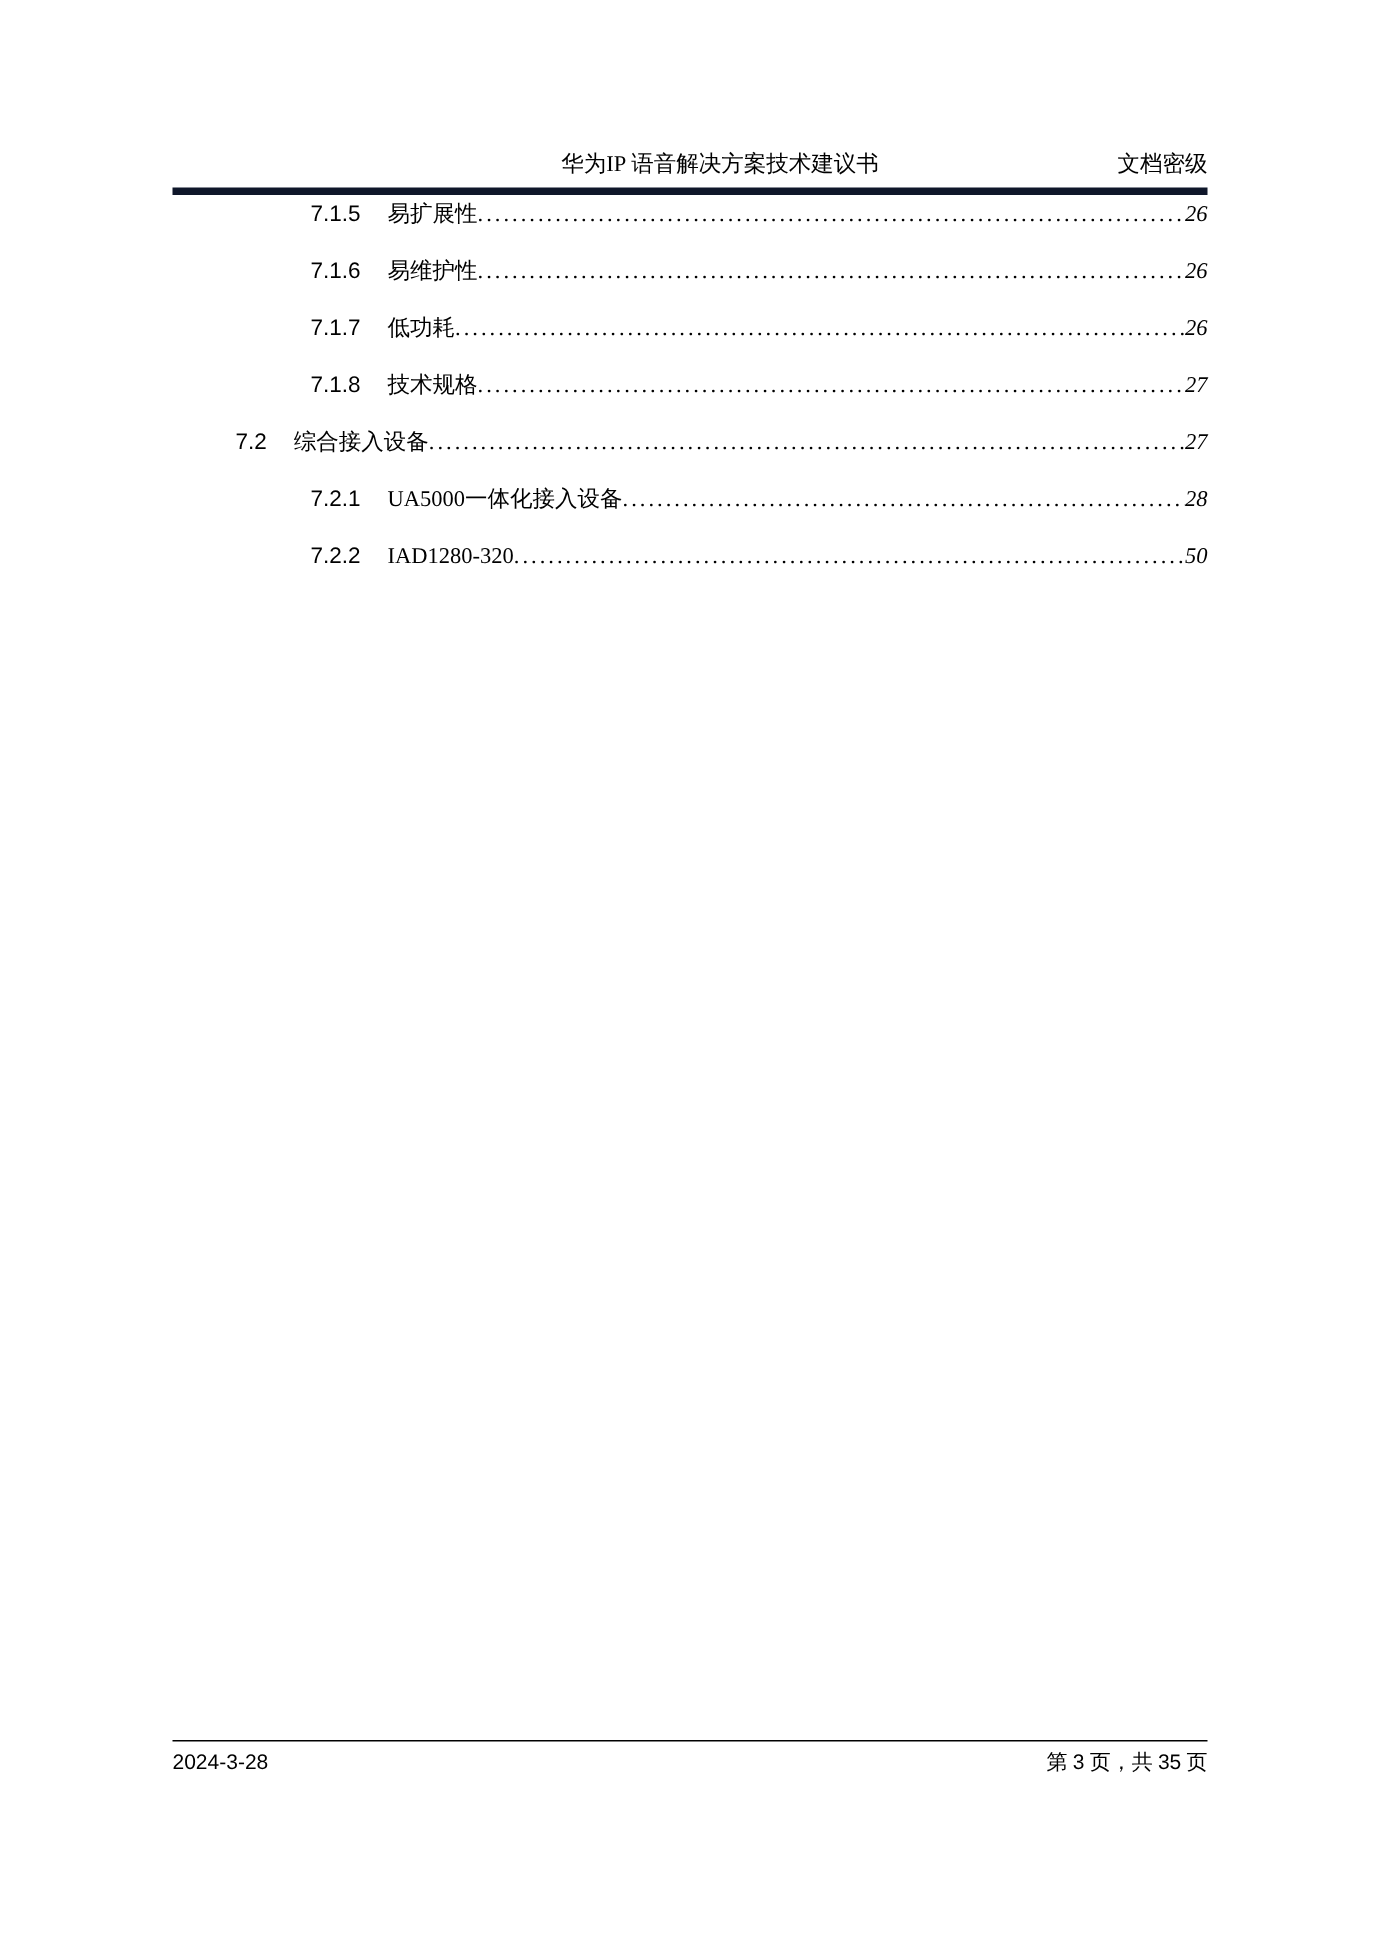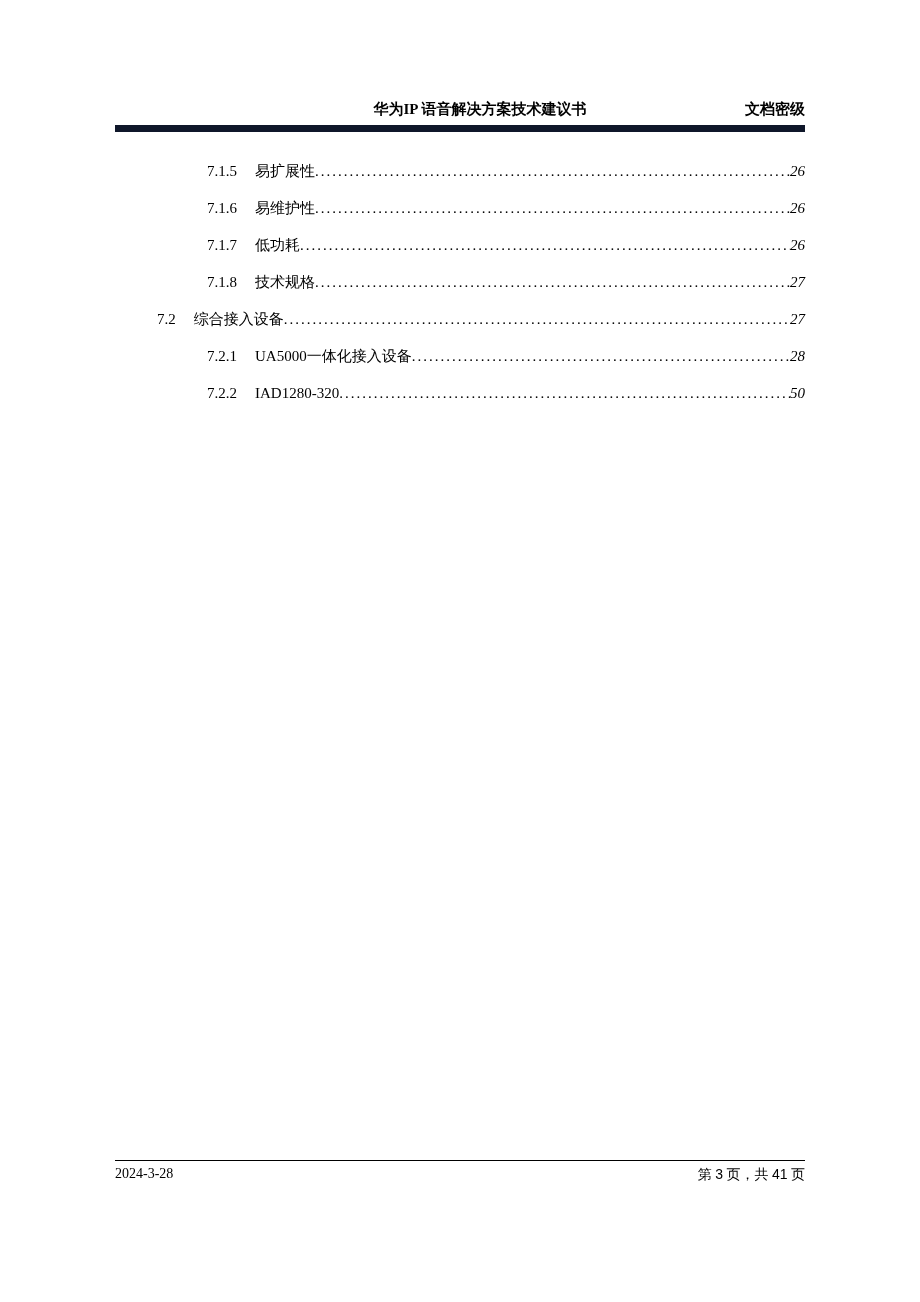--- a/index.html
+++ b/index.html
@@ -11,26 +11,25 @@
       position: relative;
     }
     .page {
       width: 100%;
       height: 100%;
       padding: 100px 115px 0 115px;
       position: relative;
     }
     .header {
       display: flex;
-      border-bottom: 7px solid #0f172a;
+      border-bottom: 5px solid #0f172a;
       padding-bottom: 6px;
-      margin-bottom: 29px;
+      margin-bottom: 2px;
       font-size: 15px;
       color: #000;
-      font-weight: bold;
     }
     .header-title {
       flex: 1;
       text-align: center;
       padding-left: 100px;
     }
     .header-classification {
       white-space: nowrap;
     }
     .toc {
@@ -42,21 +41,21 @@
       align-items: baseline;
       white-space: nowrap;
       margin-bottom: 16px;
       line-height: 1.4;
     }
     .toc-level3 { padding-left: 92px; }
     .toc-level2 { padding-left: 42px; }
     .toc-num {
       display: inline-block;
       margin-right: 18px;
-      font-family: Liberation Serif, serif;
+      font-family: Liberation Sans, sans-serif;
     }
     .toc-level2 .toc-num { }
     .toc-title { display: inline-block; }
     .toc-dots {
       flex: 1;
       overflow: hidden;
       letter-spacing: 2px;
       font-family: "Times New Roman", serif;
     }
     .toc-page {
@@ -69,21 +68,21 @@
       right: 115px;
       bottom: 118px;
       border-top: 1px solid #000;
       padding-top: 5px;
       display: flex;
       justify-content: space-between;
       font-size: 14px;
       color: #000;
     }
     .footer-date {
-      font-family: Liberation Serif, serif;
+      font-family: Liberation Sans, sans-serif;
     }
     .footer-page {
       font-family: "SimSun", "宋体", serif;
     }
     .footer-page .num {
       font-family: Arial, sans-serif;
     }
   </style>
 </head>
 <body>
@@ -144,17 +143,17 @@
       <span class="toc-title">IAD1280-320</span>
       <span class="toc-dots">.........................................................................................................</span>
       <span class="toc-page">50</span>
     </div>
 
   </div>
 
   <div class="footer">
     <div class="footer-date">2024-3-28</div>
     <div class="footer-page">
-      <span>第</span> <span class="num">3</span> <span>页，共</span> <span class="num">41</span> <span>页</span>
+      <span>第</span> <span class="num">3</span> <span>页，共</span> <span class="num">35</span> <span>页</span>
     </div>
   </div>
 
 </div>
 
 </body></html>

